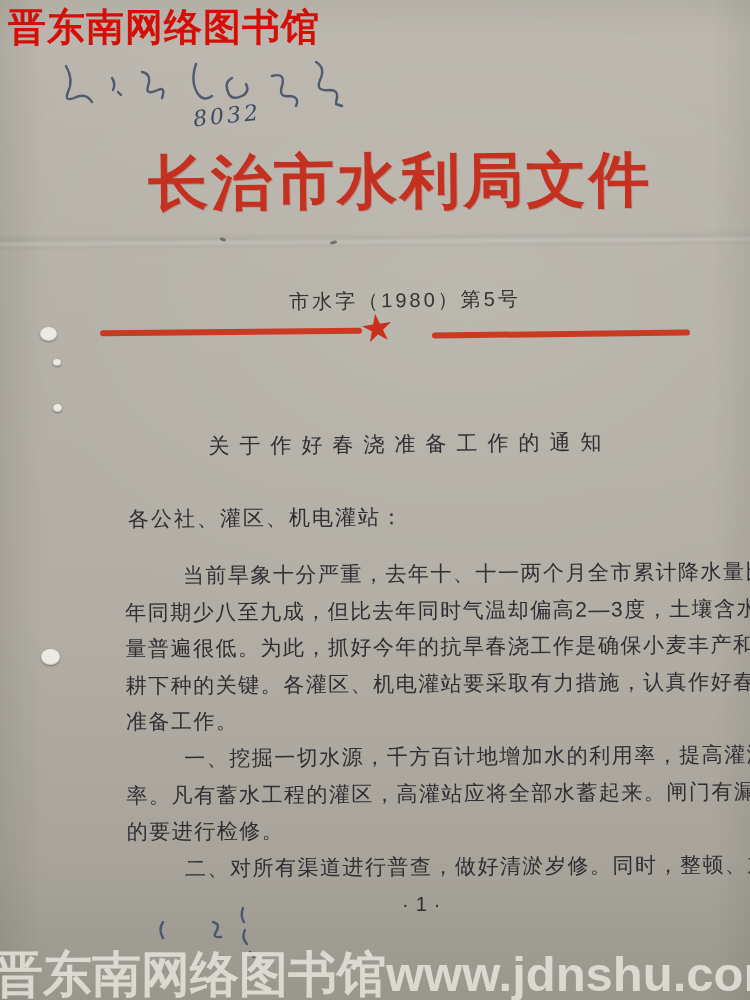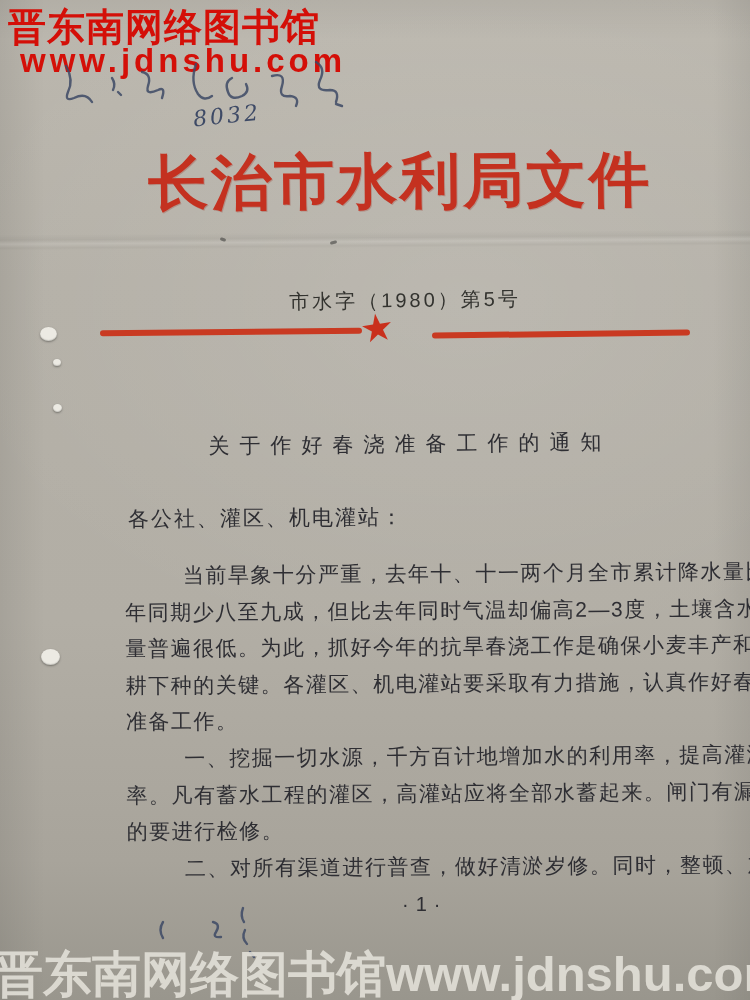--- a/index.html
+++ b/index.html
@@ -79,21 +79,20 @@
   <div class="fold-crease"></div>
   <div class="speck" style="left:220px;top:238px;width:6px;height:3px;transform:rotate(20deg);"></div>
   <div class="speck" style="left:330px;top:241px;width:7px;height:3px;transform:rotate(-15deg);"></div>
 
   <div class="hole hole1"></div>
   <div class="hole hole2"></div>
   <div class="hole hole3"></div>
   <div class="hole hole4"></div>
 
   <div class="wm-top-1">晋东南网络图书馆</div>
-  <div class="wm-top-2">www.jdnshu.com</div>
 
   <svg class="hand-svg" width="750" height="1000" viewBox="0 0 750 1000">
     <g fill="none" stroke="#3e4a66" stroke-width="2.4" stroke-linecap="round" opacity="0.85">
       <path d="M66,66 q8,14 2,26 q-4,10 6,6 q12,-6 18,4"></path>
       <path d="M112,78 q4,6 1,12 M118,92 l3,3"></path>
       <path d="M142,72 q10,2 6,14 q-3,10 10,4 q8,-4 4,8"></path>
       <path d="M196,64 q-6,18 2,30 q6,8 14,2"></path>
       <path d="M232,78 q-8,4 -4,14 q3,9 14,4 q8,-4 4,-12"></path>
       <path d="M272,76 q14,-4 10,10 q-4,12 8,10 q10,1 6,10"></path>
       <path d="M316,62 q10,6 4,18 q-5,12 10,10 q10,0 6,12 M336,104 l6,2"></path>

